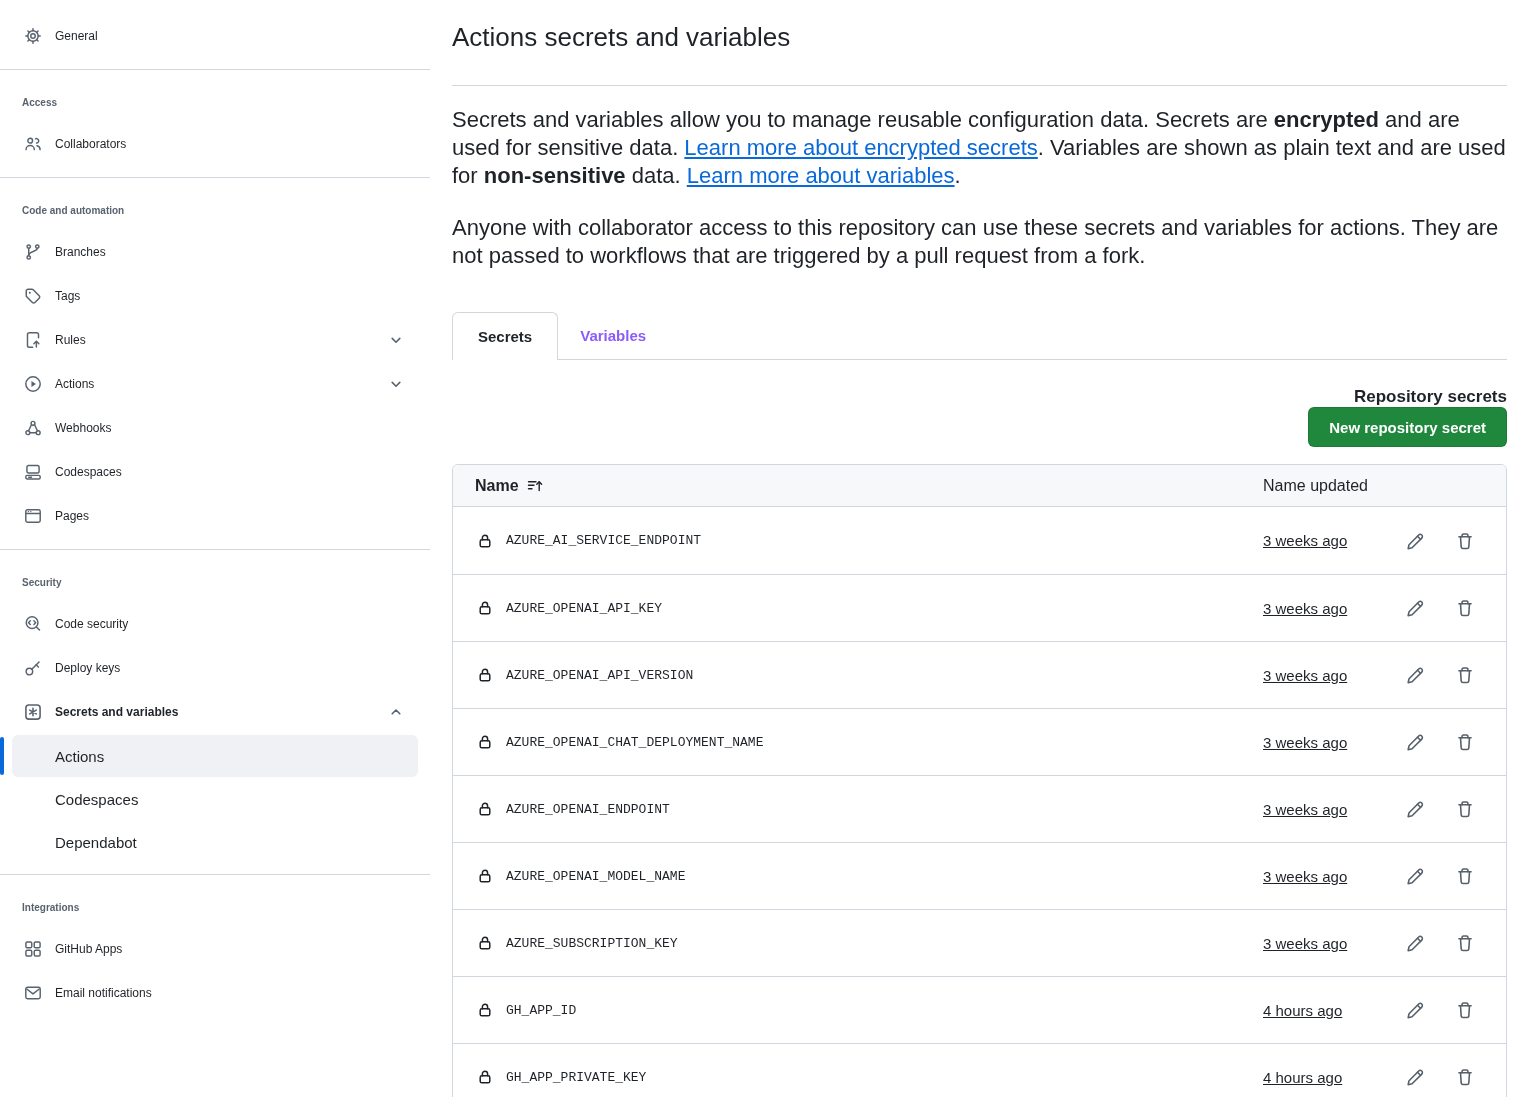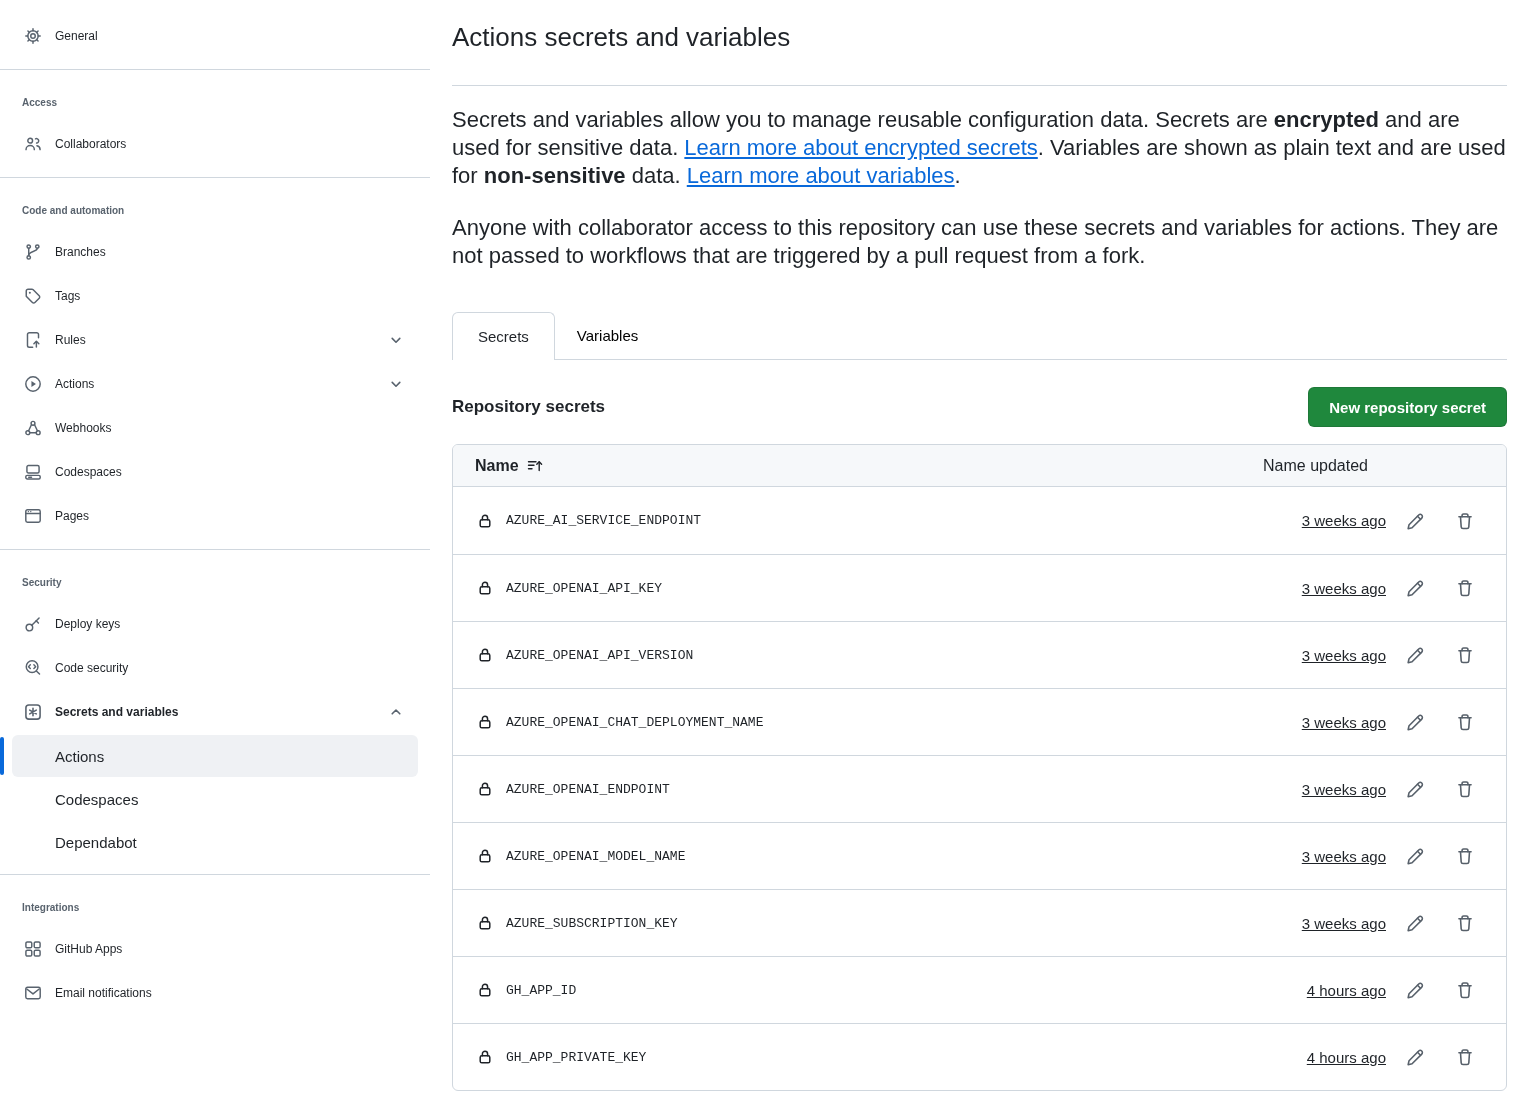--- a/index.html
+++ b/index.html
@@ -28,40 +28,40 @@
   
   .main { margin-left:22px; width:1055px; padding-top:22px; }
   .page-title { font-size:26px; font-weight:400; padding-bottom:32px;
     border-bottom:1px solid #d0d7de; }
   .para { font-size:22px; line-height:28px; margin-top:20px; }
   .para.second { margin-top:24px; }
   .para a { color:#0969da; text-decoration:underline; cursor:pointer; }
   .para strong { font-weight:700; }
 
   .tabbar { margin-top:42px; display:flex; align-items:flex-end;
-    border-bottom:1px solid #d0d7de; height:48px; }
+    border-bottom:1px solid #d0d7de; height:48px;font-weight:bold; }
   .tab { height:48px; display:flex; align-items:center; font-size:15px; cursor:pointer; }
   .tab.active { padding:0 25px; background:#fff; border:1px solid #d0d7de; border-bottom:none;
     border-radius:6px 6px 0 0; margin-bottom:-1px; color:#1f2328; }
-  .tab.inactive { padding:0 22px; color:#000000; }
-
-  .section-row { margin-top:27px; display:flex; align-items:center; justify-content:space-between; }
+  .tab.inactive { padding:0 22px; color:#8b5cf6; }
+
+  .section-row { margin-top:27px; display:flex; align-items:flex-end; justify-content:space-between;flex-direction:column; }
   .section-title { font-size:17px; font-weight:700; }
   .btn-primary { height:40px; padding:0 20px; background:#1f883d; color:#fff; font-size:15px;
     font-weight:600; border:1px solid rgba(27,31,36,0.15); border-radius:6px; cursor:pointer;
     font-family:inherit; }
 
   .table { margin-top:17px; border:1px solid #d0d7de; border-radius:6px; overflow:hidden; }
   .thead { display:flex; align-items:center; height:42px; background:#f6f8fa;
     padding:0 32px 0 22px; border-bottom:1px solid #d0d7de; font-size:16px; }
   .th-name { flex:1; display:flex; align-items:center; gap:8px; font-weight:700; cursor:pointer; }
   .th-updated { width:135px; margin-right:20px; padding-left:12px; font-weight:400; }
   .th-actions { width:68px; }
   .sort-ico { width:16px; height:16px; color:#1f2328; }
-  .secret-row { display:flex; align-items:center; height:67px; padding:0 32px 0 24px;text-align:right; }
+  .secret-row { display:flex; align-items:center; height:67px; padding:0 32px 0 24px; }
   .secret-row + .secret-row { border-top:1px solid #d0d7de; }
   .cell-name { flex:1; display:flex; align-items:center; gap:13px; }
   .ico-lock { width:16px; height:16px; color:#1f2328; flex:none; }
   .secret-name { font-family:"Liberation Mono","DejaVu Sans Mono",monospace; font-size:13px; }
   .cell-time { width:135px; margin-right:20px; padding-left:12px; font-size:15px;text-decoration:underline; }
   .cell-actions { width:68px; display:flex; gap:32px; }
   .icon-btn { background:none; border:none; padding:0; width:18px; height:18px;
     color:#57606a; cursor:pointer; }
   .icon-btn svg { display:block; width:100%; height:100%; }
 </style>
@@ -297,32 +297,32 @@
           </svg>
         </span>
       <span>Pages</span>
     </div>
     <div class="nav-divider"></div>
 
     <div class="nav-section-label">Security</div>
     <div class="nav-item">
       <span class="ico">
           <svg>
+            <use href="#i-codescan"></use>
+          </svg>
+        </span>
+      <span>Code security</span>
+    </div>
+    <div class="nav-item">
+      <span class="ico">
+          <svg>
             <use href="#i-key"></use>
           </svg>
         </span>
       <span>Deploy keys</span>
-    </div>
-    <div class="nav-item">
-      <span class="ico">
-          <svg>
-            <use href="#i-codescan"></use>
-          </svg>
-        </span>
-      <span>Code security</span>
     </div>
     <div class="nav-item bold">
       <span class="ico">
           <svg>
             <use href="#i-secret"></use>
           </svg>
         </span>
       <span>Secrets and variables</span>
       <span class="chev">
           <svg>

